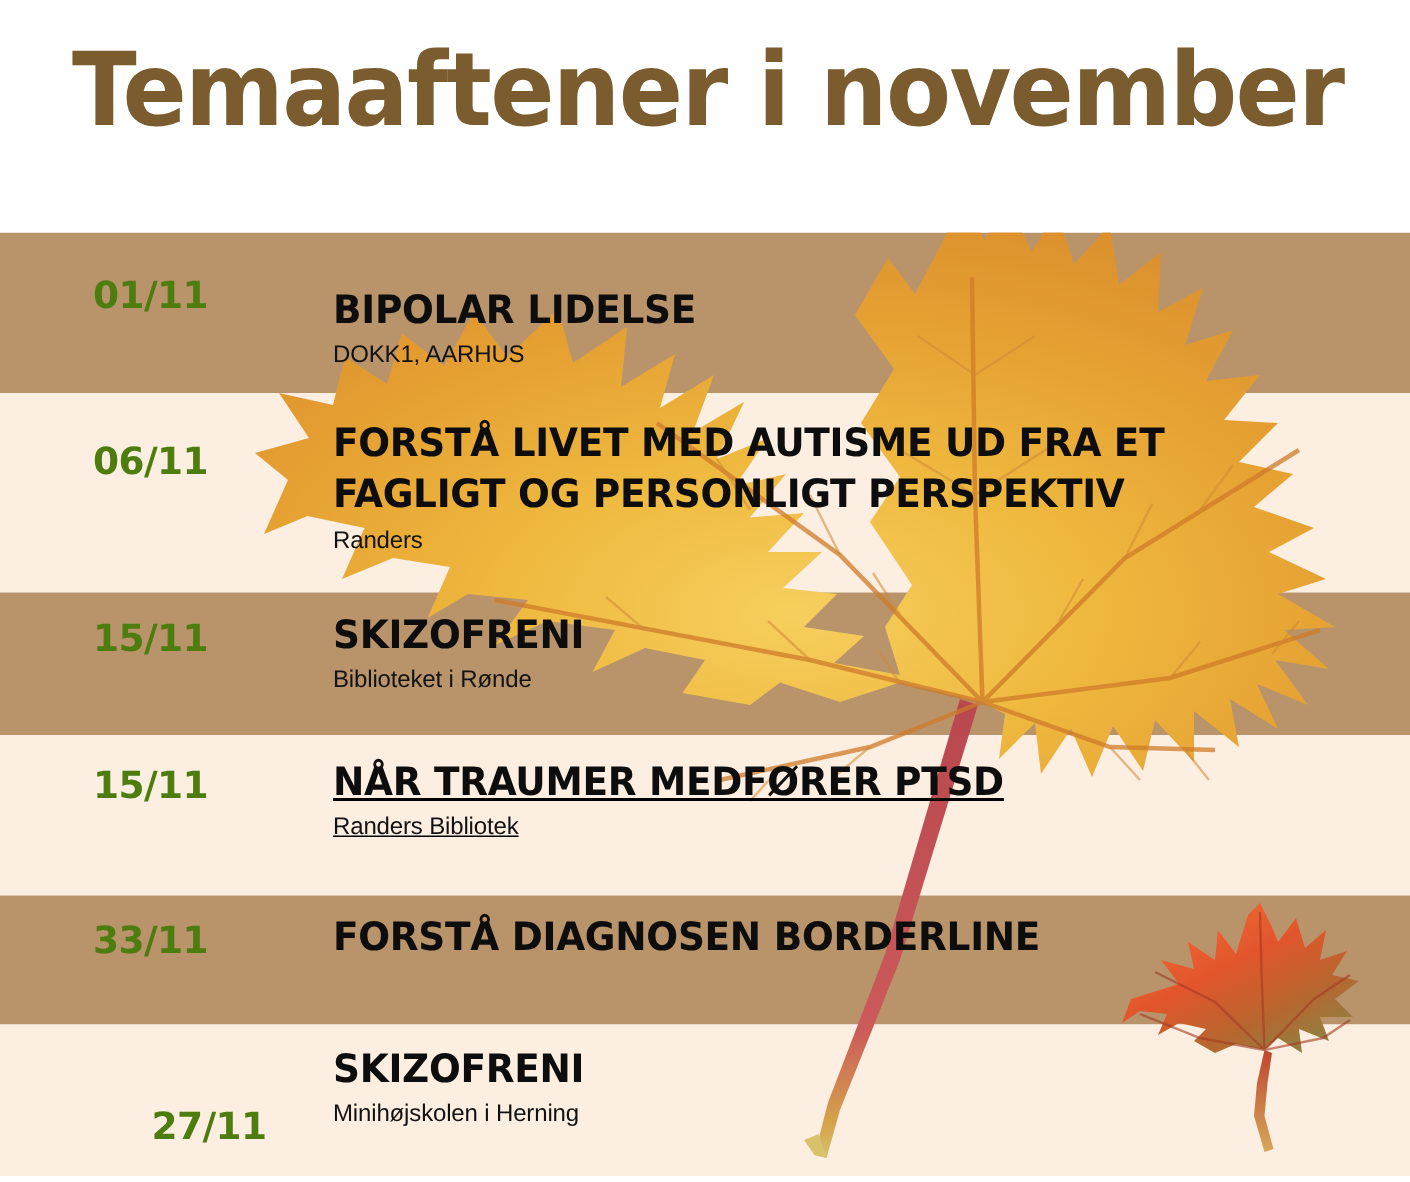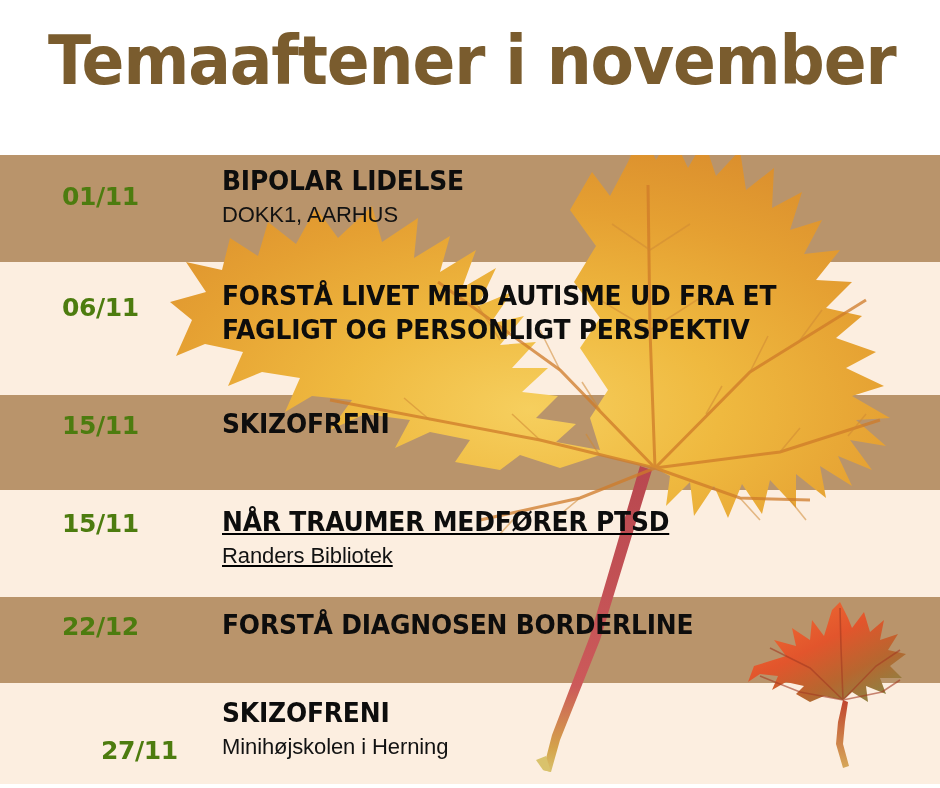--- a/index.html
+++ b/index.html
@@ -105,21 +105,21 @@
     font-weight: 700;
     color: #0d0d0d;
     letter-spacing: -0.2px;
     line-height: 1.32;
     white-space: nowrap;
     transform: scaleX(0.96);
     transform-origin: left top;
   }
   .row-venue {
     font-family: "Liberation Sans", sans-serif;
-    font-size: 22px;
+    font-size: 16px;
     font-weight: 400;
     color: #121212;
     letter-spacing: -0.1px;
     line-height: 1.25;
     margin-top: 3px;
     white-space: nowrap;
   }
 </style>
 </head>
 <body>
@@ -223,47 +223,49 @@
     </svg>
   </div>
 
   <div class="header">
     <div class="header-title">Temaaftener i november</div>
   </div>
 
   <div class="rows">
       <div class="row" style="top: 0px;">
         <div class="row-date" style="top: 182px;">01/11</div>
-        <div class="row-body" style="top: 164px;">
+        <div class="row-body" style="top: 190px;">
           <div class="row-title">BIPOLAR LIDELSE</div>
           <div class="row-venue">DOKK1, AARHUS</div>
         </div>
       </div>
       <div class="row" style="top: 0px;">
         <div class="row-date" style="top: 283px; margin-top: 10px;">06/11</div>
         <div class="row-body" style="top: 279px;">
           <div class="row-title">FORSTÅ LIVET MED AUTISME UD FRA ET</div>
           <div class="row-title">FAGLIGT OG PERSONLIGT PERSPEKTIV</div>
+          <div class="row-venue">Randers</div>
         </div>
       </div>
       <div class="row" style="top: 0px;">
         <div class="row-date" style="top: 411px;">15/11</div>
         <div class="row-body" style="top: 407px;">
           <div class="row-title">SKIZOFRENI</div>
+          <div class="row-venue">Biblioteket i Rønde</div>
         </div>
       </div>
       <div class="row" style="top: 0px;">
         <div class="row-date" style="top: 509px;">15/11</div>
         <div class="row-body" style="top: 505px; text-decoration: underline;">
           <div class="row-title">NÅR TRAUMER MEDFØRER PTSD</div>
           <div class="row-venue">Randers Bibliotek</div>
         </div>
       </div>
       <div class="row" style="top: 0px;">
-        <div class="row-date" style="top: 612px;">22/12</div>
+        <div class="row-date" style="top: 612px;">33/11</div>
         <div class="row-body" style="top: 608px;">
           <div class="row-title">FORSTÅ DIAGNOSEN BORDERLINE</div>
         </div>
       </div>
       <div class="row" style="top: 0px;">
         <div class="row-date" style="top: 736px; margin-left: 39px;">27/11</div>
         <div class="row-body" style="top: 696px;">
           <div class="row-title">SKIZOFRENI</div>
           <div class="row-venue">Minihøjskolen i Herning</div>
         </div>

